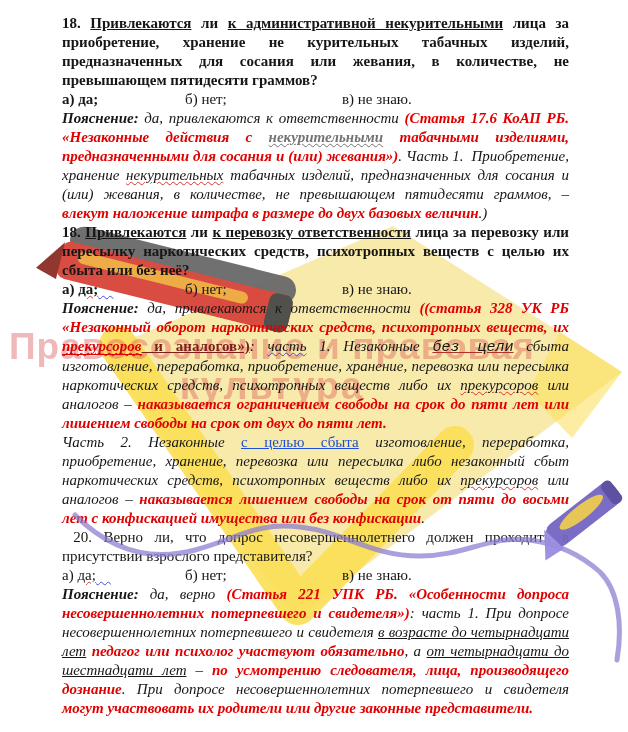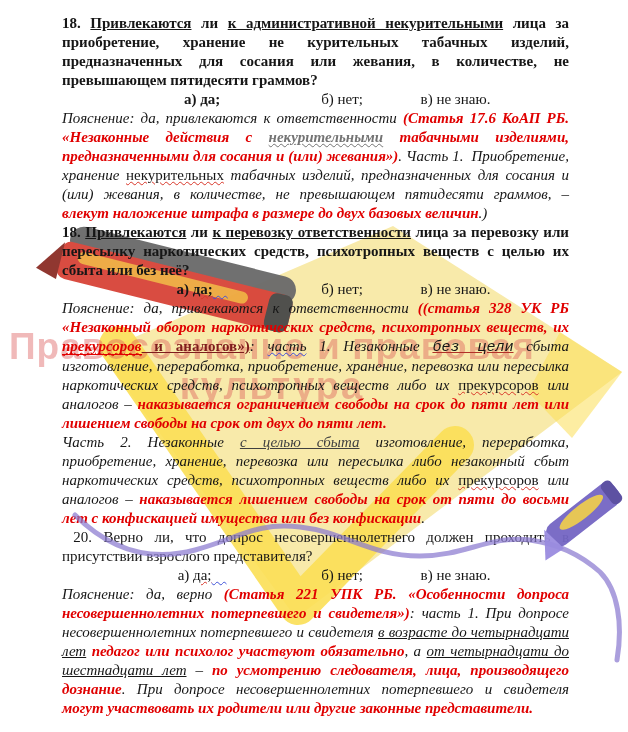--- a/index.html
+++ b/index.html
@@ -8,44 +8,44 @@
   .bg-layer,.overlay-layer{position:absolute;left:0;top:0;width:628px;height:732px;pointer-events:none;}
   .bg-layer{z-index:0;}
   .watermark{position:absolute;z-index:1;left:0;top:328px;width:544px;text-align:center;
              color:rgba(219,88,88,0.42);font-family:"Liberation Sans","DejaVu Sans",sans-serif;
              font-weight:bold;line-height:1.05;}
   .wm1{font-size:37px;letter-spacing:1px;}
   .wm2{font-size:38px;letter-spacing:2px;margin-top:0;}
   .doc{position:absolute;z-index:2;left:62px;top:14px;width:507px;
        font-size:15px;line-height:19px;color:#161616;}
   .doc p{margin:0;text-align:justify;}
-  .doc p.answers{text-align:center;}
+  .doc p.answers{text-align:left;}
   .acol{display:inline-block;}
   .a1{width:123px;}
   .a2{width:157px;}
   .overlay-layer{z-index:3;}
   
   .s-b{font-weight:bold;margin-top:13px;}
   .s-bu{font-weight:bold;text-decoration:underline;margin-top:40px;}
   .s-n{}
-  .s-bi{font-weight:normal;font-style:italic;}
+  .s-bi{font-weight:bold;font-style:italic;}
   .s-i{font-style:italic;}
   .s-iu{font-style:italic;text-decoration:underline;}
   .s-iur{font-style:italic;text-decoration:underline;text-decoration-color:#b23228;font-family:Liberation Mono, monospace;}
-  .s-iw{text-decoration:underline;text-decoration-style:wavy;
+  .s-iw{font-style:italic;text-decoration:underline;text-decoration-style:wavy;
         text-decoration-color:#d8372a;text-decoration-thickness:1px;}
   .s-ibw{font-style:italic;text-decoration:underline;text-decoration-style:wavy;
         text-decoration-color:#3d50d8;text-decoration-thickness:1px;margin-top:48px;}
   .s-ri{color:#e00000;font-weight:bold;font-style:italic;}
   .s-riu{color:#7f1d1d;font-weight:bold;text-decoration:underline;}
   .s-riw{color:#737373;font-weight:bold;font-style:italic;text-decoration:underline;
         text-decoration-style:wavy;text-decoration-thickness:1px;}
   .s-riuw{color:#e00000;font-weight:bold;font-style:italic;border-bottom:1px solid #e00000;
         text-decoration:underline;text-decoration-style:wavy;text-decoration-thickness:1px;}
-  .s-ru{color:#404040;font-style:italic;text-decoration:underline;}
+  .s-ru{color:#1d4ed8;text-decoration:underline;}
   .s-bw{font-weight:bold;text-decoration:underline;text-decoration-style:wavy;
         text-decoration-color:#d8372a;text-decoration-thickness:1px;}
   .s-nw{text-decoration:underline;text-decoration-style:wavy;
         text-decoration-color:#d8372a;text-decoration-thickness:1px;}
   .s-wb{text-decoration:underline;text-decoration-style:wavy;
         text-decoration-color:#4053d8;text-decoration-thickness:1px;}
 </style>
 </head>
 <body>
 

